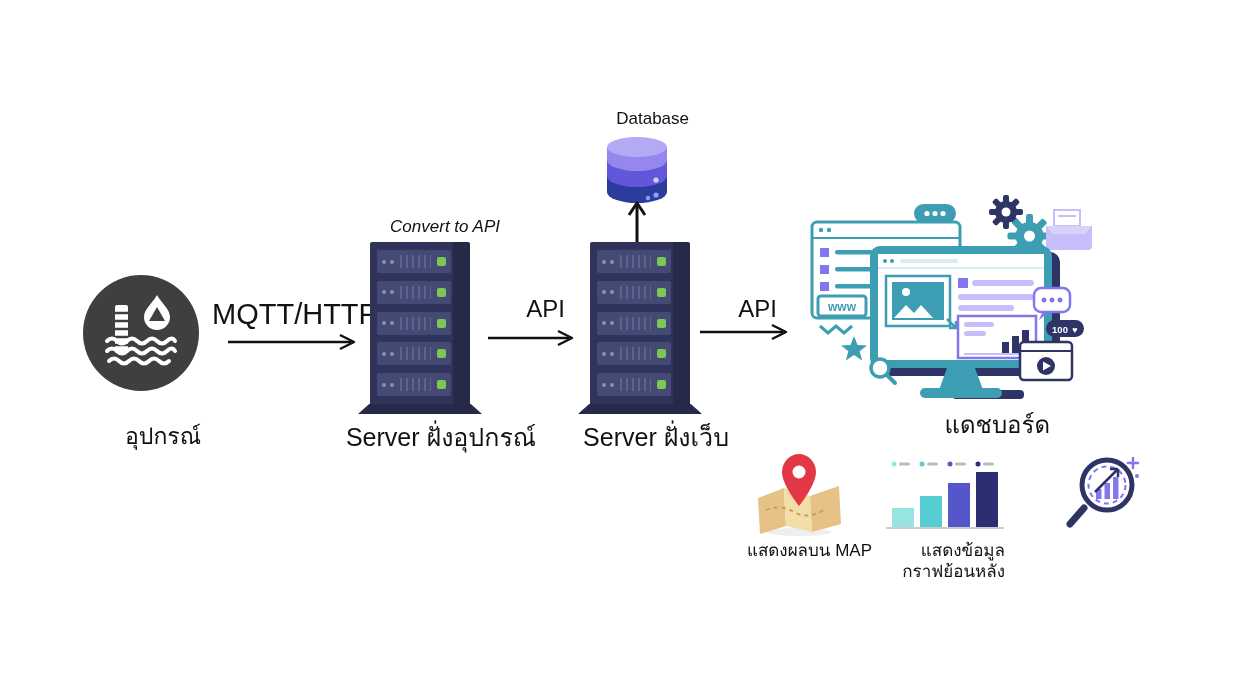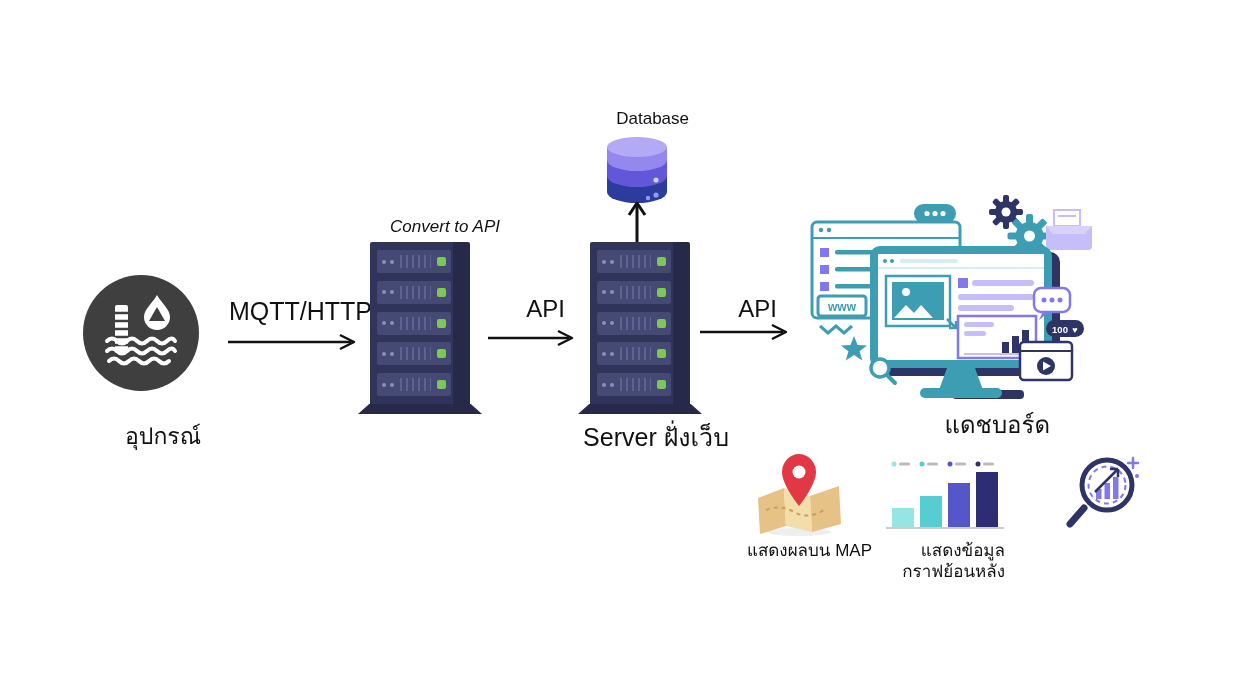--- a/index.html
+++ b/index.html
@@ -9,21 +9,21 @@
     --led:#7dc855; --db-top:#b3a9f4; --db-upper:#9488ee; --db-mid:#6257d8; --db-bottom:#2c3c9c;
     --map-tan:#e6c286; --map-light:#f3dda9; --pin-red:#e23744;
     --bar1:#97e5e2; --bar2:#55cdd3; --bar3:#5556c9; --bar4:#2d2d73; --ink:#111111;
   }
   body{ background:#fff; font-family:"Liberation Sans","DejaVu Sans",sans-serif; color:var(--ink); }
   .canvas{ position:relative; width:1253px; height:678px; background:#fff; overflow:hidden; }
   .abs{ position:absolute; }
   .label{ text-align:right; color:var(--ink); line-height:1.25; }
   .node-label{ font-size:25px; }
   .small-label{ font-size:17px; }
-  .arrow-label{ font-size:25px; }
+  .arrow-label{ font-size:29px; }
   .caption-label{ font-size:17px; }
 
   
   .server{ display:flex; flex-direction:column; align-items:center; width:124px; }
   .rack-body{
     width:100px; height:162px;
     background:linear-gradient(to right, var(--server-body) 0 83%, var(--server-side) 83%);
     padding:8px 0 8px 7px;
     display:flex; flex-direction:column; justify-content:space-between;
     border-radius:2px 2px 0 0;
@@ -102,20 +102,21 @@
         </div>
       <div class="rack-unit">
           <span class="dot"></span>
           <span class="dot"></span>
           <span class="vents"></span>
           <span class="led"></span>
         </div>
     </div>
     <div class="rack-base"></div>
   </div>
+  <div class="abs label node-label" style="left:330px; top:422px; width:206px;">Server ฝั่งอุปกรณ์</div>
 
   <div class="abs label arrow-label" style="left:495px; top:294px; width:70px; font-size:24px;">API</div>
   <svg class="abs" style="left:488px; top:327px;" width="86" height="22">
     <line x1="0" y1="11" x2="81" y2="11" stroke="#111" stroke-width="2.5"></line>
     <path d="M70 4 L84 11 L70 18" fill="none" stroke="#111" stroke-width="2.5" stroke-linejoin="round"></path>
   </svg>
 
   <div class="abs label caption-label" style="left:585px; top:108px; width:104px;">Database</div>
   <div class="abs" style="left:603px; top:134px;">
     <svg width="68" height="72" viewBox="0 0 68 72">

